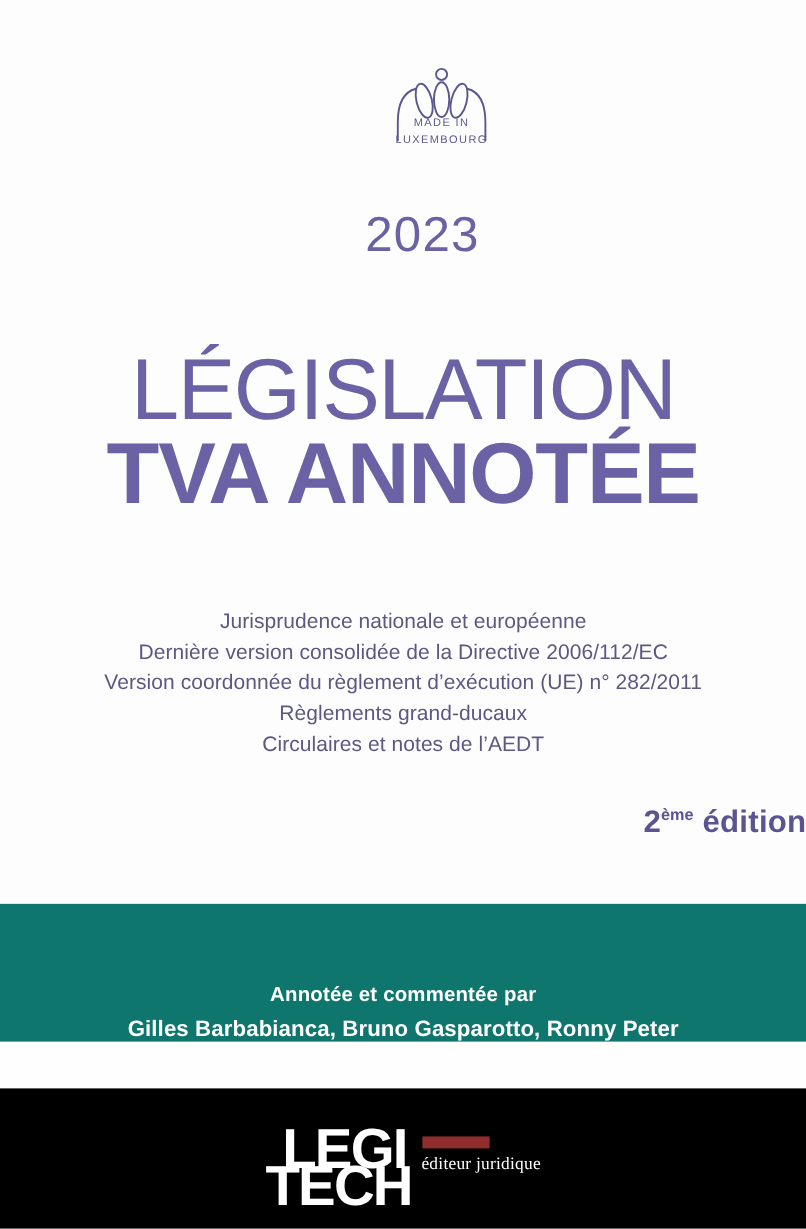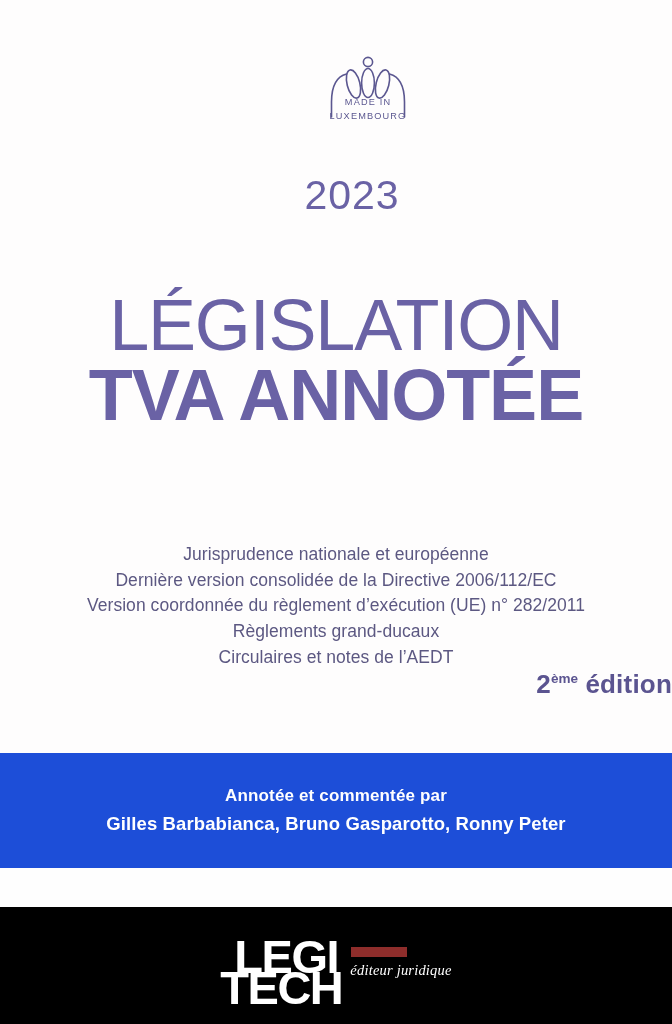--- a/index.html
+++ b/index.html
@@ -93,21 +93,20 @@
   .subtitle-block {
     position: absolute;
     top: 505px;
     left: 0;
     width: 100%;
     text-align: center;
     color: #5c5882;
     font-size: 17.5px;
     line-height: 1.47;
     letter-spacing: 0.05px;
-    margin-top: 37px;
   }
   .subtitle-block div { white-space: nowrap; }
 
   
   .edition {
     position: absolute;
     top: 669px;
     left: 0;
     width: 100%;
     text-align: right;
@@ -120,25 +119,25 @@
     font-size: 0.52em;
     vertical-align: 0.72em;
     font-weight: 700;
     letter-spacing: 0;
   }
 
   
   .authors-band {
     height: 115px;
     width: 100%;
-    background: #1d4ed8;
+    background: #0f766e;
     display: flex;
     flex-direction: column;
     align-items: center;
-    justify-content: center;
+    justify-content: flex-end;
     color: #ffffff;
   }
   .authors-by {
     font-size: 17px;
     font-weight: 700;
     letter-spacing: 0.15px;
     margin-bottom: 7px;
   }
   .authors-names {
     font-size: 18.5px;
@@ -194,21 +193,20 @@
   }
   .logo-redbar {
     width: 56px;
     height: 10px;
     background: #8e2d2b;
     margin-bottom: 5px;
     margin-left: 1px;
   }
   .logo-tagline {
     font-family: "Liberation Serif", serif;
-    font-style: italic;
     font-size: 14.5px;
     color: #ffffff;
     letter-spacing: 0.2px;
     white-space: nowrap;
   }
 </style>
 </head>
 <body>
 
 <div id="cover">

